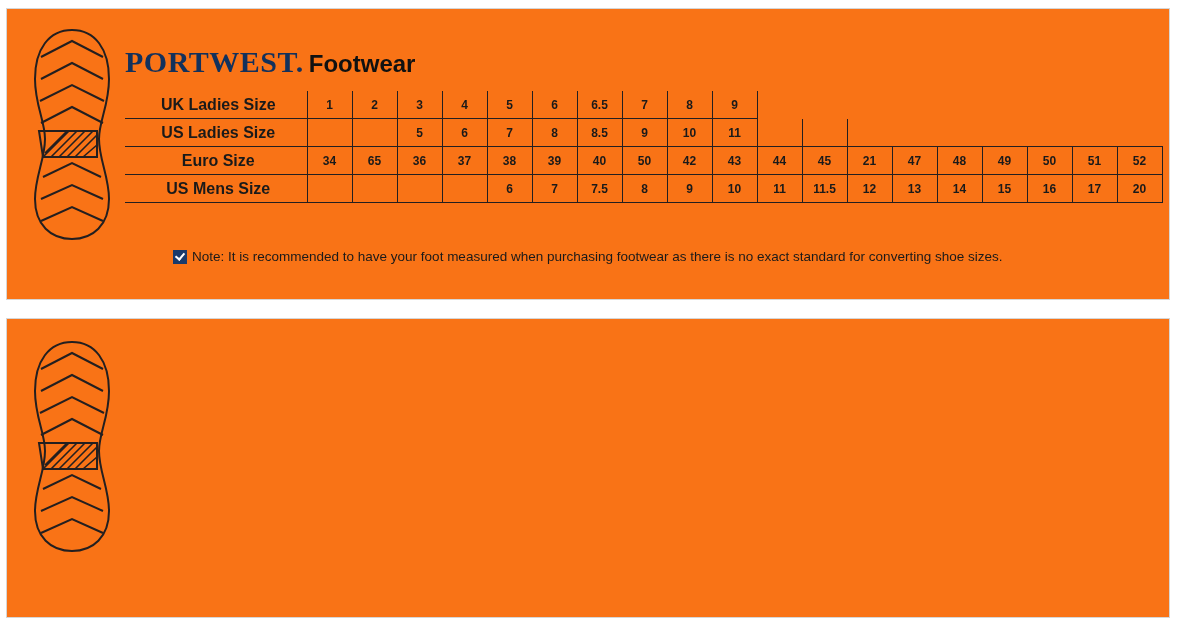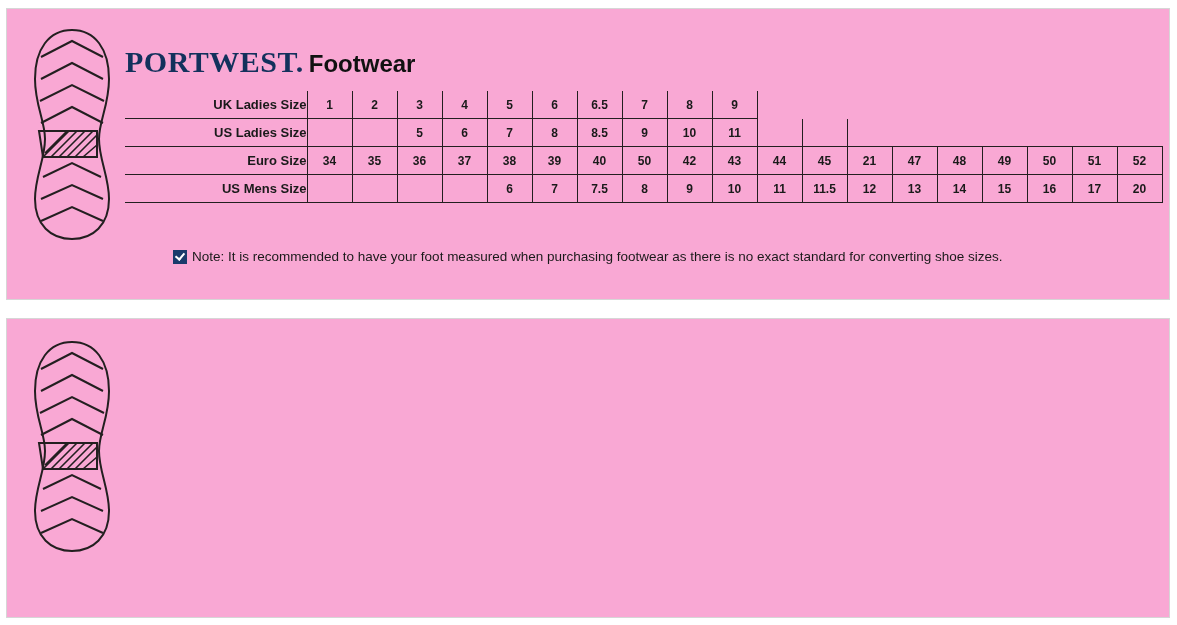--- a/index.html
+++ b/index.html
@@ -14,21 +14,21 @@
     color: #1a1a1a;
     position: relative;
     overflow: hidden;
   }
 
   .panel {
     position: absolute;
     left: 6px;
     width: 1164px;
     border: 1px solid #d6d6d6;
-    background: #f9a8d4;
+    background: #f97316;
     box-sizing: border-box;
   }
   #panel-portwest { top: 8px; height: 292px; }
   #panel-base { top: 318px; height: 300px; }
 
   .panel-inner {
     position: relative;
     width: 100%;
     height: 100%;
   }
@@ -89,23 +89,23 @@
   #portwest-table {
     left: 118px;
     top: 82px;
     width: 1035px;
   }
   #portwest-table td {
     height: 27px;
     font-size: 12px;
   }
   #portwest-table td.rowlabel {
-    text-align: right;
+    text-align: center;
     padding-left: 5px;
-    font-size: 13px;
+    font-size: 16px;
     font-weight: bold;
     width: 182px;
     border-left: none;
     border-right: 1px solid #231f20;
   }
   #portwest-table tr:first-child td { border-top: none; }
   #portwest-table td.blank-no-border {
     border: none;
   }
   #portwest-table td.blank-right-border {
@@ -220,21 +220,21 @@
           <td class="blank-no-border"></td>
           <td class="blank-no-border"></td>
           <td class="blank-no-border"></td>
           <td class="blank-no-border"></td>
           <td class="blank-no-border"></td>
           <td class="blank-no-border"></td>
         </tr>
         <tr>
           <td class="rowlabel">Euro Size</td>
           <td>34</td>
-          <td>35</td>
+          <td>65</td>
           <td>36</td>
           <td>37</td>
           <td>38</td>
           <td>39</td>
           <td>40</td>
           <td>50</td>
           <td>42</td>
           <td>43</td>
           <td>44</td>
           <td>45</td>

